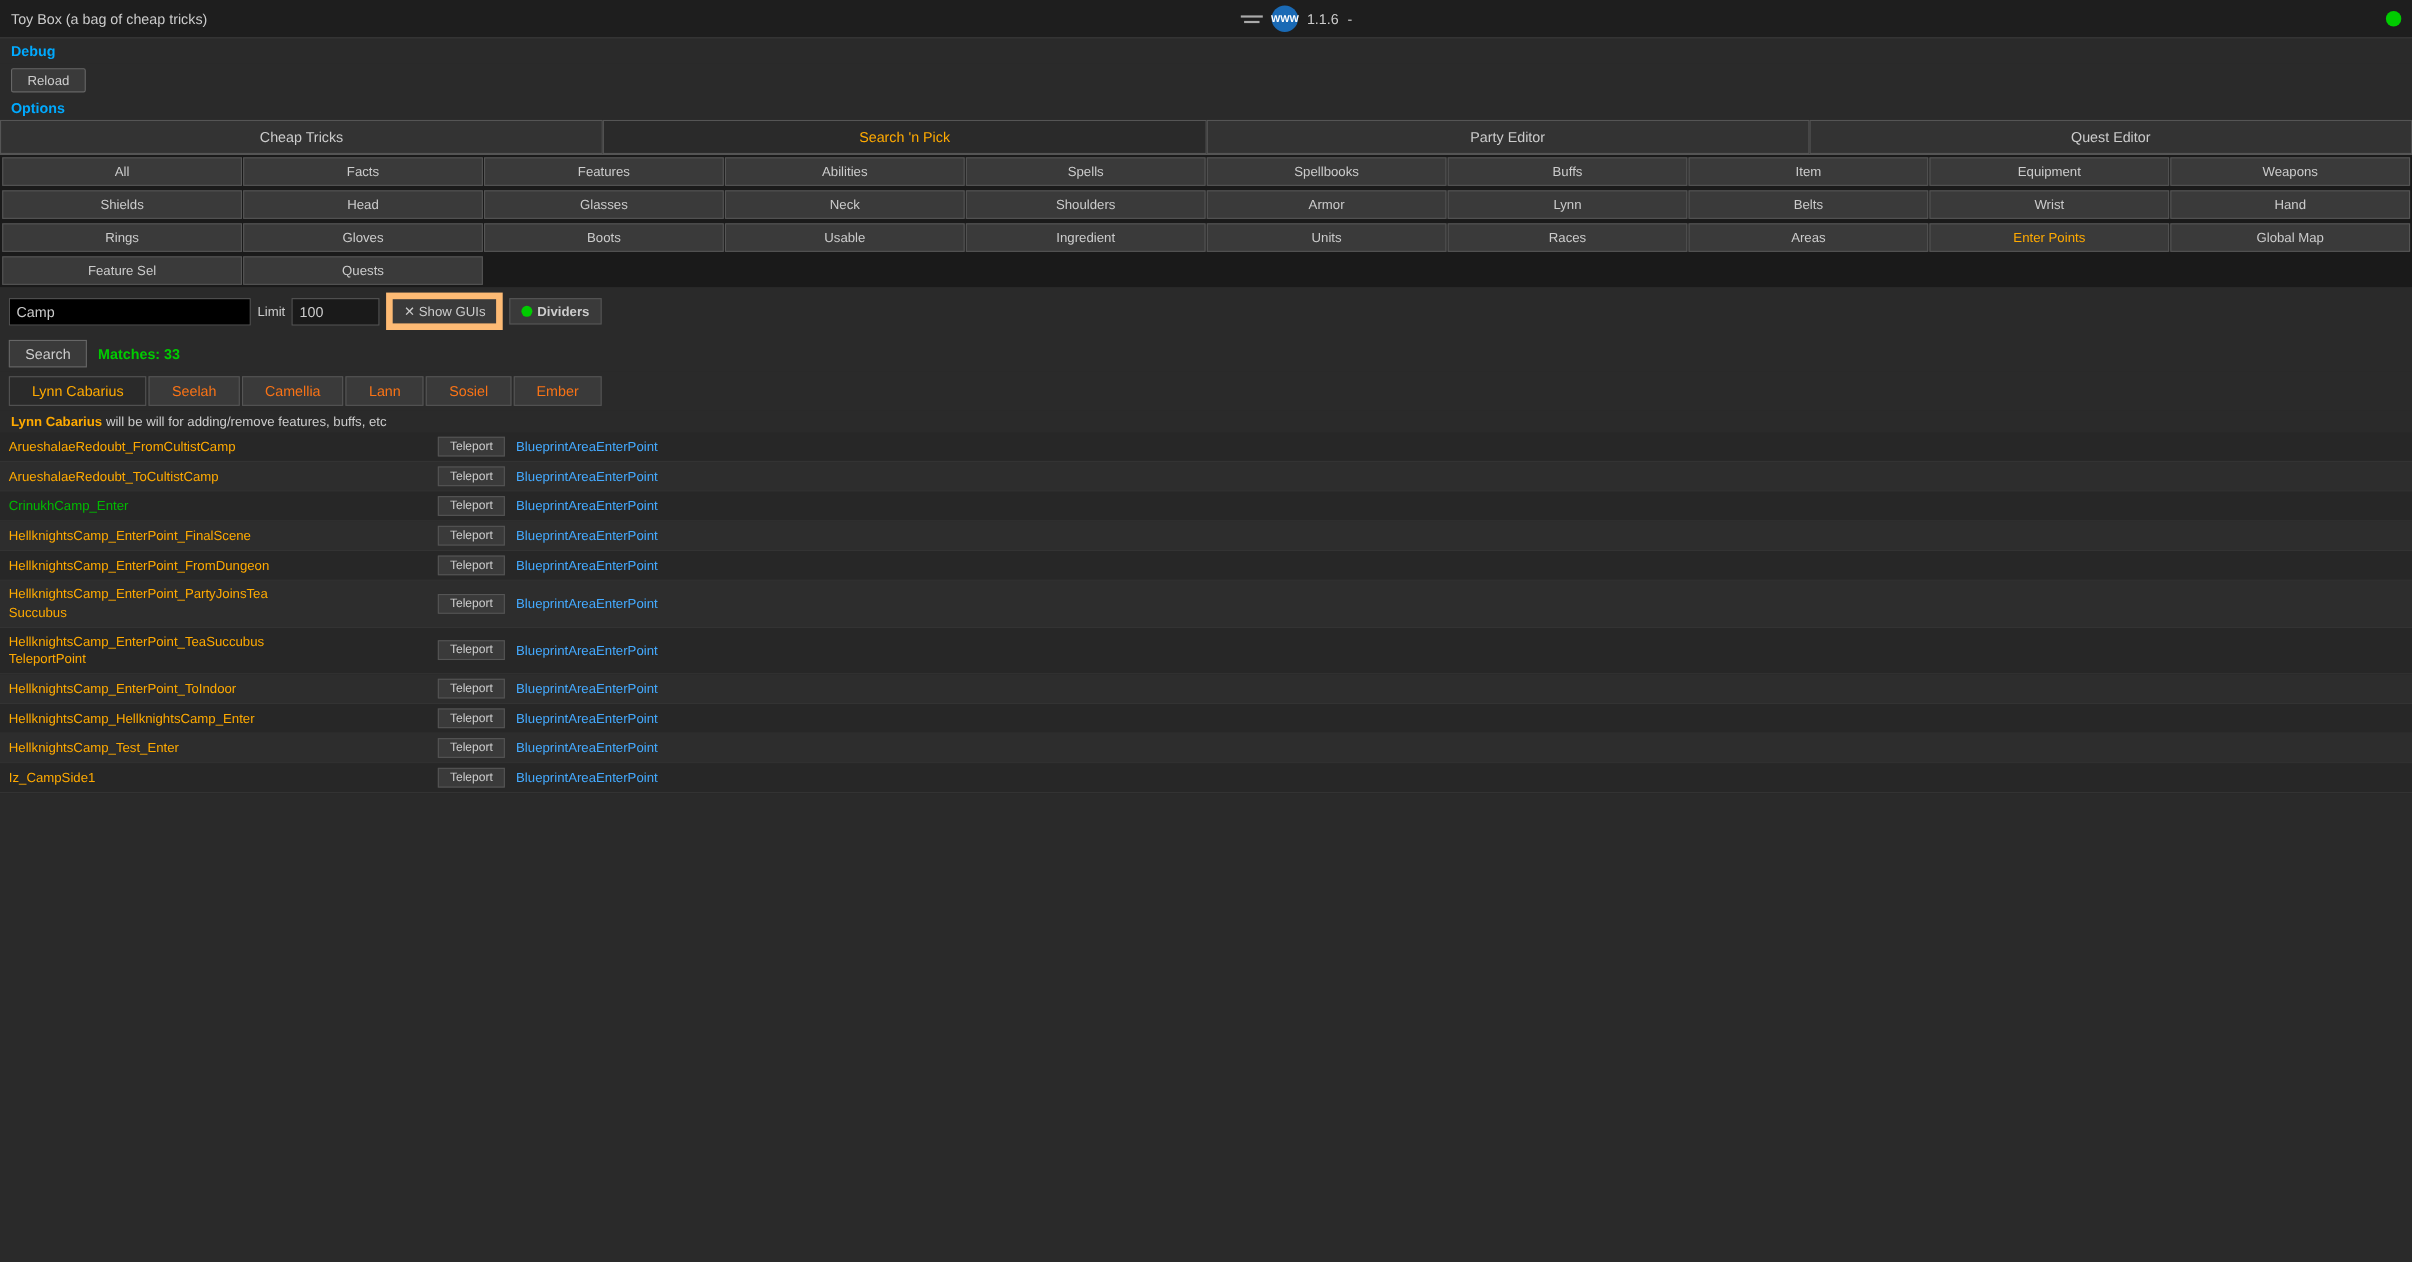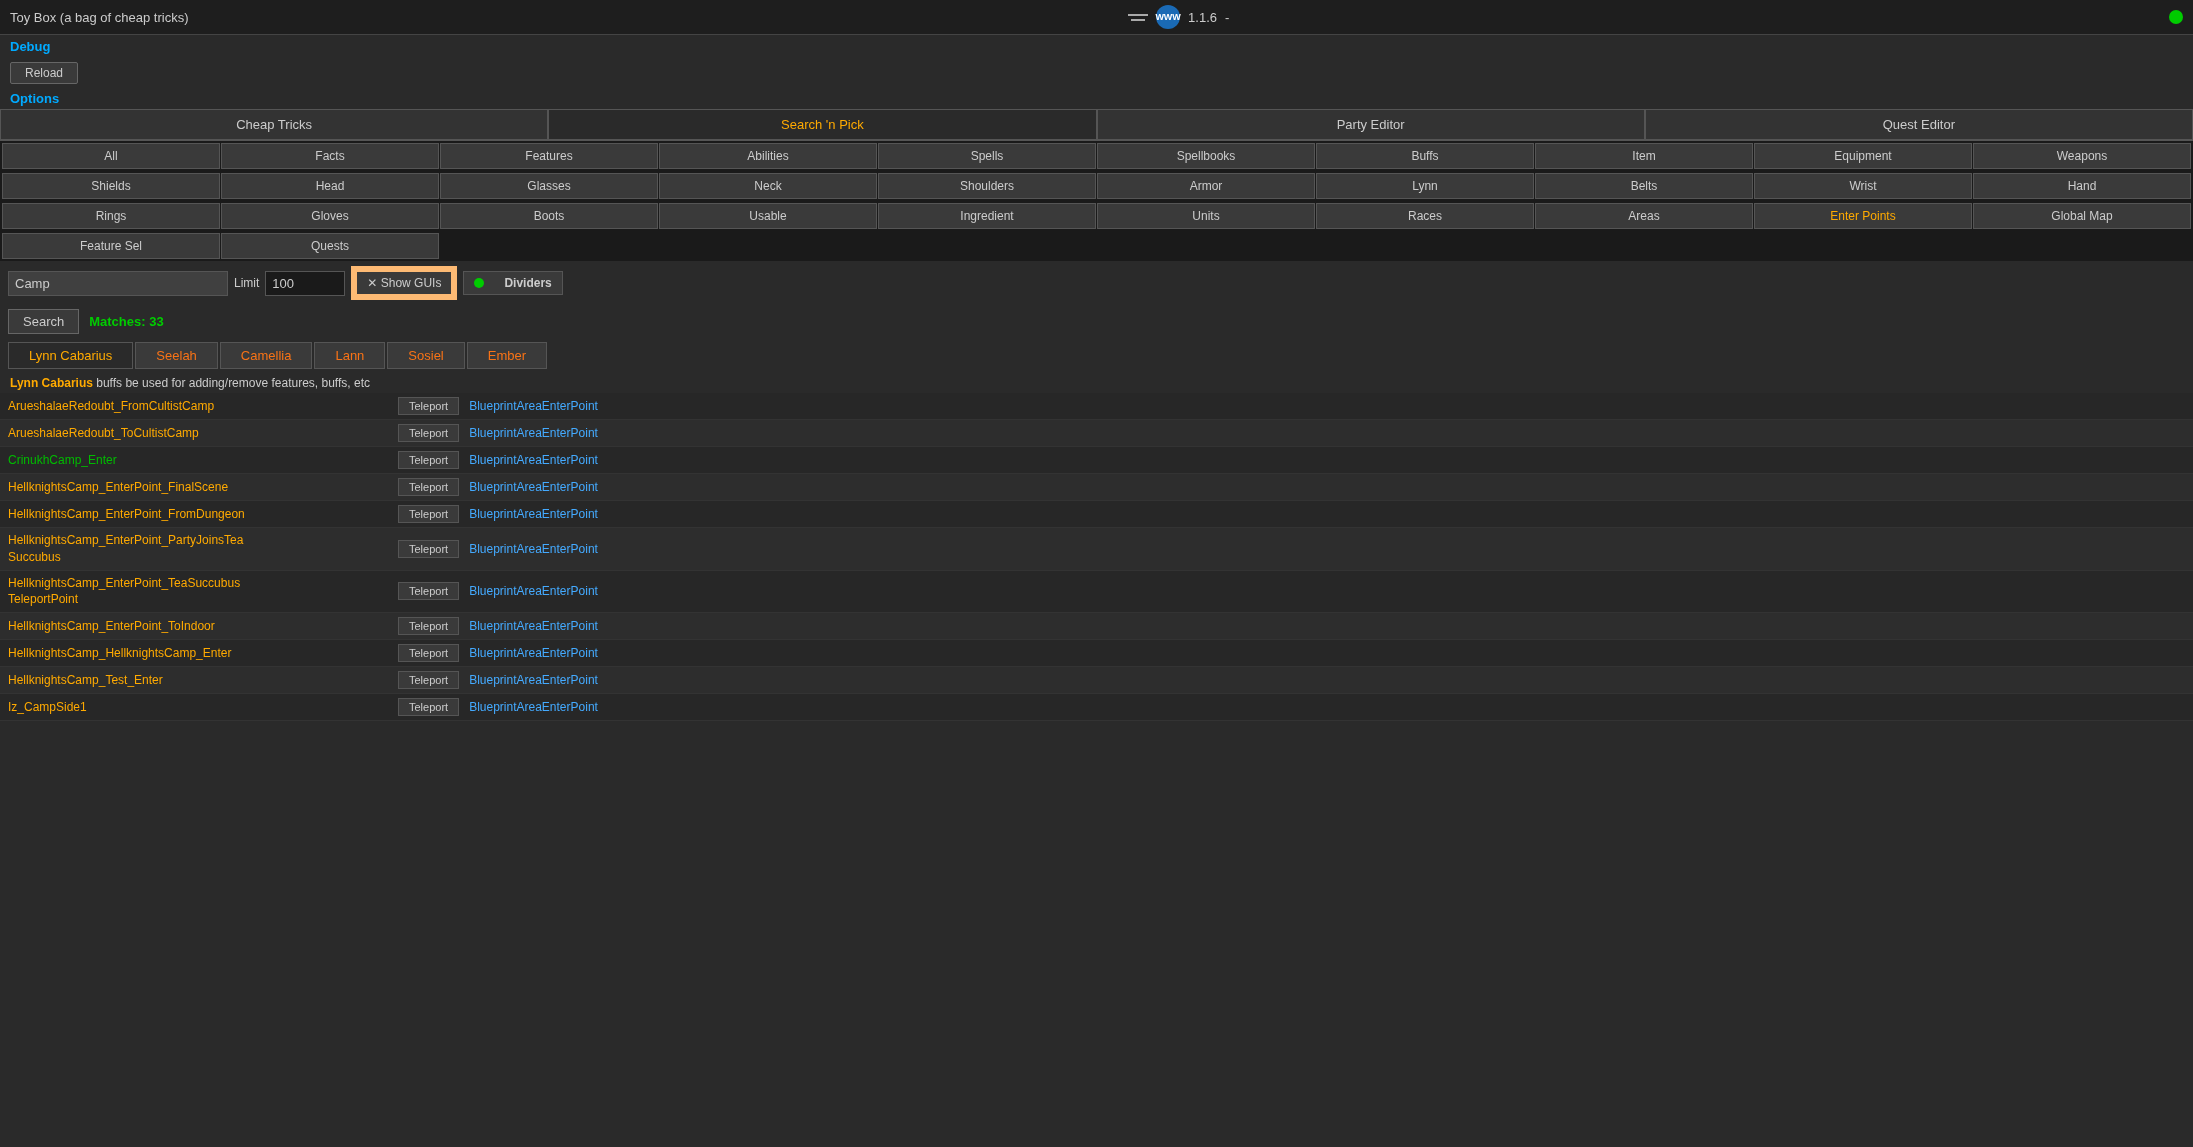--- a/index.html
+++ b/index.html
@@ -129,21 +129,21 @@
       color: #ffaa00;
     }
     .search-bar {
       display: flex;
       align-items: center;
       padding: 5px 8px;
       gap: 6px;
       background: #2a2a2a;
     }
     .search-input {
-      background: #404040;
+      background: #000000;
       border: 1px solid #555;
       color: #cccccc;
       padding: 4px 6px;
       font-size: 13px;
       width: 220px;
     }
     .limit-label {
       color: #cccccc;
       font-size: 12px;
     }
@@ -166,21 +166,21 @@
     .dividers-btn {
       background: #3a3a3a;
       border: 1px solid #555;
       color: #cccccc;
       padding: 4px 10px;
       cursor: pointer;
       font-size: 12px;
       font-weight: bold;
       display: flex;
       align-items: center;
-      gap: 20px;
+      gap: 4px;
     }
     .dividers-dot {
       width: 10px;
       height: 10px;
       border-radius: 50%;
       background: #00cc00;
     }
     .search-action-bar {
       display: flex;
       align-items: center;
@@ -359,21 +359,21 @@
   <div class="party-tab active">Lynn Cabarius</div>
   <div class="party-tab">Seelah</div>
   <div class="party-tab">Camellia</div>
   <div class="party-tab">Lann</div>
   <div class="party-tab">Sosiel</div>
   <div class="party-tab">Ember</div>
 </div>
 
 <div class="info-bar">
   <span class="char-name">Lynn Cabarius</span>
-  <span class="info-text"> buffs be used for adding/remove features, buffs, etc</span>
+  <span class="info-text"> will be will for adding/remove features, buffs, etc</span>
 </div>
 
 <div class="results-list" id="results-container">
 <div class="result-row">
       <div style="color: rgb(255, 170, 0); font-size: 12px; min-width: 380px; cursor: pointer; line-height: 1.4;">ArueshalaeRedoubt_FromCultistCamp</div>
       <button class="teleport-btn">Teleport</button>
       <span style="color: rgb(68, 170, 255); font-size: 12px;">BlueprintAreaEnterPoint</span>
     </div>
     <div class="result-row">
       <div style="color: rgb(255, 170, 0); font-size: 12px; min-width: 380px; cursor: pointer; line-height: 1.4;">ArueshalaeRedoubt_ToCultistCamp</div>

